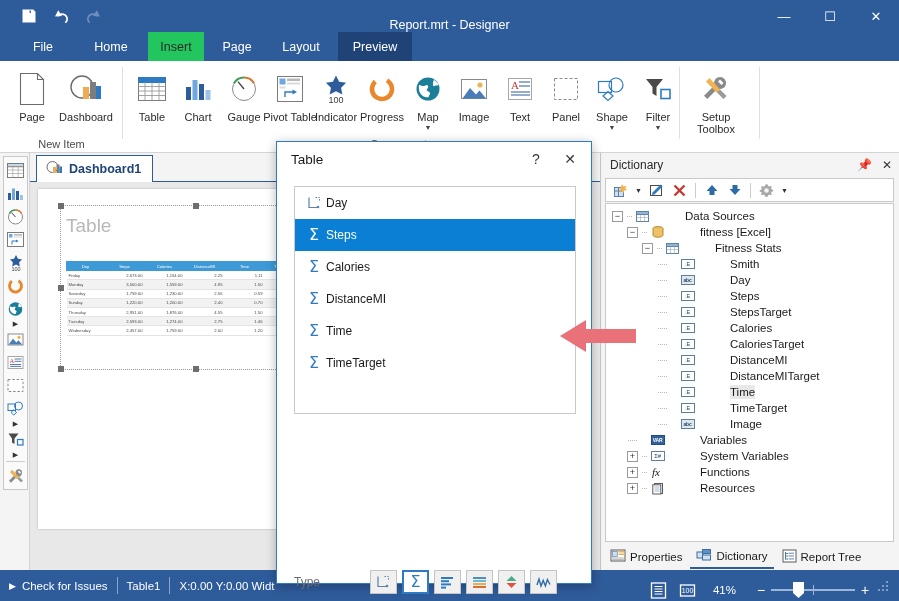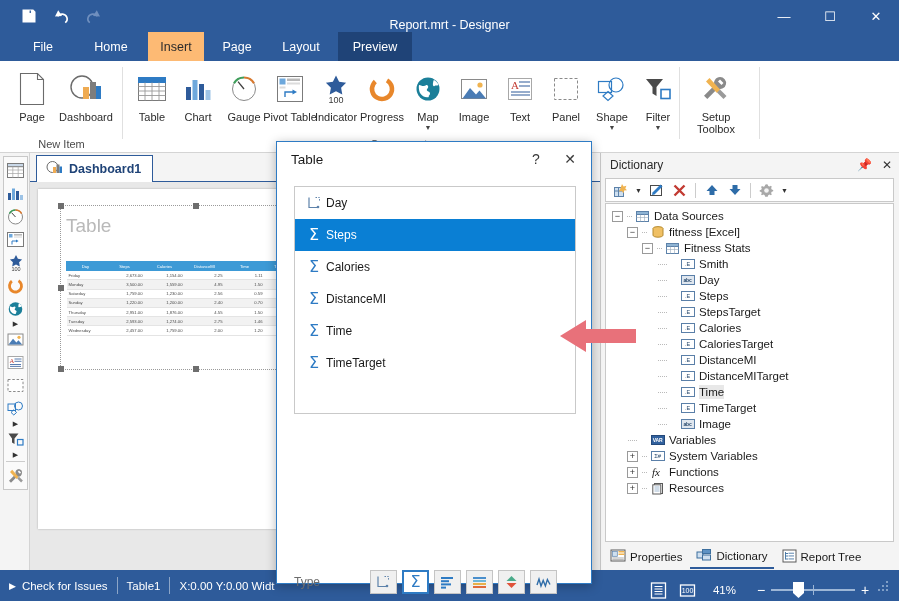--- a/index.html
+++ b/index.html
@@ -40,21 +40,21 @@
   
   .ribbon-tabs {
     position: absolute; left: 0; top: 32px; width: 899px; height: 29px;
     background: #2e5b9a;
   }
   .tab {
     position: absolute; top: 0; height: 29px;
     display: flex; align-items: center; justify-content: center;
     font-size: 12.5px; color: #ffffff; cursor: pointer; padding: 0 12px;
   }
-  .tab.active { background: #fdba74; color: #2b2b2b; }
+  .tab.active { background: #22c55e; color: #2b2b2b; }
   .tab.preview { background: #1f4377; }
 
   .ribbon-right {
     position: absolute; right: 8px; top: 32px; height: 29px;
     display: flex; align-items: center; gap: 7px; font-size: 12px; color: #fff;
   }
   .ribbon-right .bell { font-size: 13px; cursor: pointer; }
   .ribbon-right .lang { cursor: pointer; }
   .ribbon-right .caret { font-size: 8px; cursor: pointer; }
   .ribbon-right .uname { cursor: pointer; }
@@ -186,21 +186,21 @@
     font-size: 11.5px; color: #1a1a1a; cursor: pointer; white-space: nowrap;
   }
   .texp {
     width: 11px; height: 11px; border: 1px solid #9a9a9a; background: #fff;
     font-size: 9px; line-height: 9px; text-align: center; color: #333;
     display: inline-flex; align-items: center; justify-content: center;
     margin-right: 3px; flex: none; cursor: pointer;
   }
   .tdots { width: 9px; flex: none; color: #b0b0b0; font-size: 9px; letter-spacing: -1px; overflow: hidden; }
   .ticon { width: 15px; height: 12px; margin-right: 4px; flex: none; display: flex; align-items: center; justify-content: center; }
-  .tlbl { line-height: 14px; }
+  .tlbl { line-height: 14px; margin-left: 31px; }
   .tlbl.sel { background: #e8e8e8; }
   .tagbox {
     display: inline-flex; align-items: center; justify-content: center;
     border: 1px solid #5a7fa8; background: #ffffff; color: #27496d;
     font-size: 5.5px; width: 14px; height: 10px; font-family: "Liberation Sans", sans-serif;
     letter-spacing: -.2px;
   }
   .tagbox.abc { background: #dfe6ee; font-weight: bold; font-size: 5px; }
   .tagbox.var { background: #31619e; color: #fff; border-color: #24497a; font-weight: bold; font-size: 5px; }
   .tagbox.sysvar { background: #ffffff; color: #27496d; font-size: 6px; }

